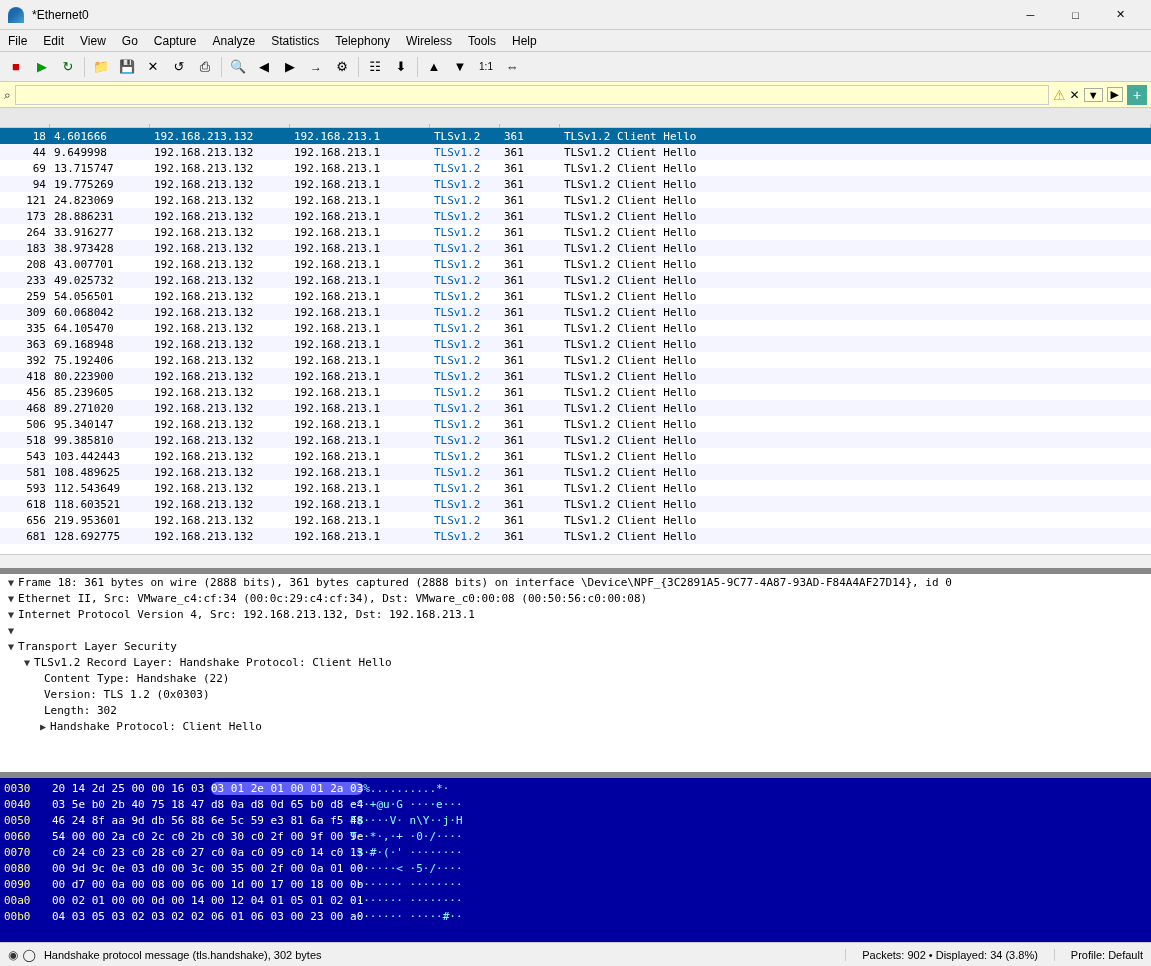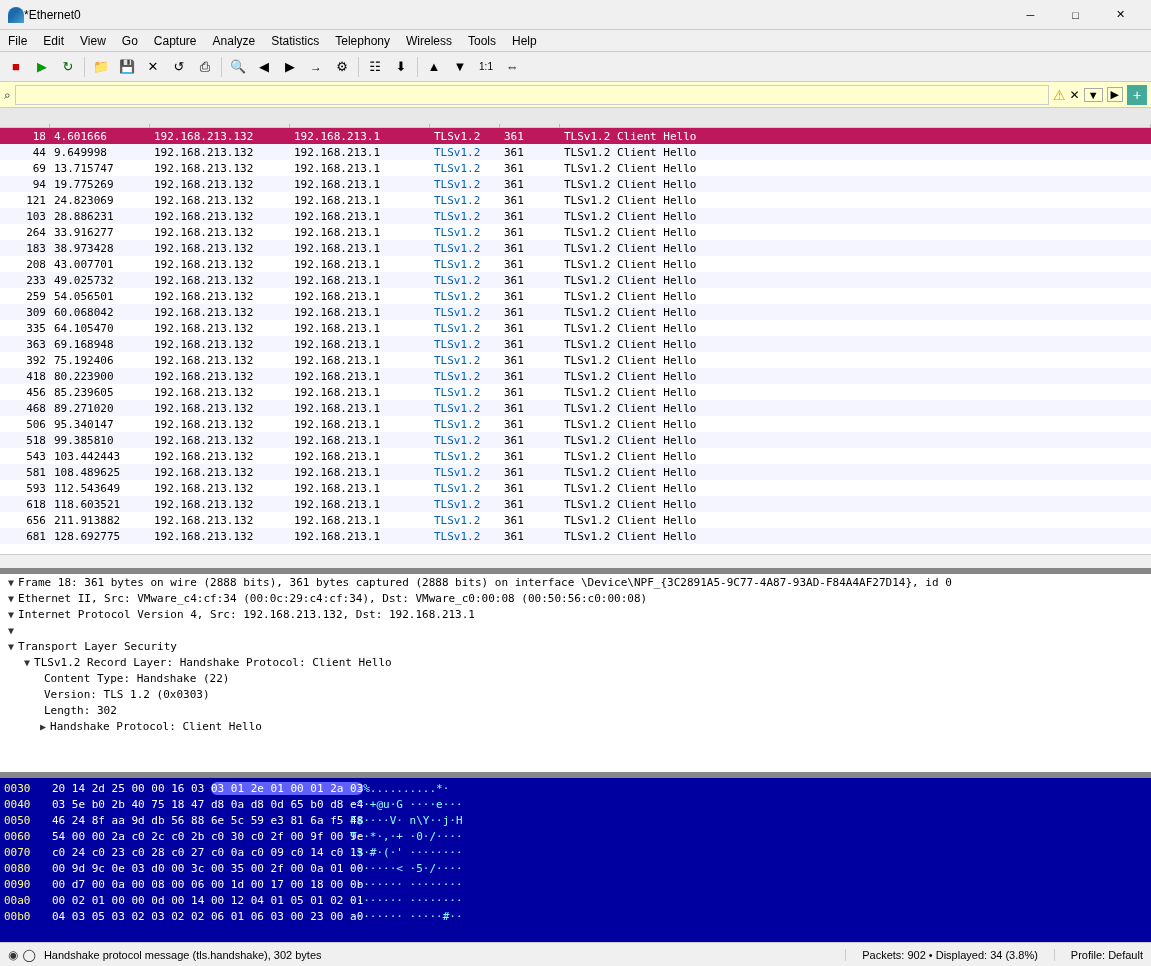--- a/index.html
+++ b/index.html
@@ -8,21 +8,21 @@
     
     #titlebar {
       background: #f0f0f0;
       height: 30px;
       display: flex;
       align-items: center;
       justify-content: space-between;
       padding: 0 8px;
       border-bottom: 1px solid #ccc;
     }
-    #titlebar-left { display: flex; align-items: center; }
+    #titlebar-left { display: flex; align-items: center; gap: 8px; }
     #titlebar-title { font-size: 12px; font-weight: normal; }
     #titlebar-controls { display: flex; gap: 0; }
     #titlebar-controls span {
       width: 45px; height: 30px; display: flex; align-items: center; justify-content: center;
       cursor: pointer; font-size: 11px;
     }
 
     
     #menubar {
       background: #f0f0f0;
@@ -124,21 +124,21 @@
     .packet-row {
       display: flex;
       height: 16px;
       align-items: center;
       font-size: 11px;
       font-family: monospace;
       cursor: pointer;
     }
     .packet-row:nth-child(even) { background: #f5f5ff; }
     .packet-row:nth-child(odd) { background: white; }
-    .packet-row.selected { background: #be185d; color: white; }
+    .packet-row.selected { background: #0369a1; color: white; }
     .pc { padding: 0 4px; white-space: nowrap; overflow: hidden; }
     .pc-no { width: 50px; text-align: right; }
     .pc-time { width: 100px; }
     .pc-src { width: 140px; }
     .pc-dst { width: 140px; }
     .pc-proto { width: 70px; color: #0060c0; }
     .packet-row.selected .pc-proto { color: white; }
     .pc-len { width: 60px; }
     .pc-info { flex: 1; }
 
@@ -344,21 +344,21 @@
       <div class="packet-row">
       <div class="pc pc-no">121</div>
       <div class="pc pc-time">24.823069</div>
       <div class="pc pc-src">192.168.213.132</div>
       <div class="pc pc-dst">192.168.213.1</div>
       <div class="pc pc-proto">TLSv1.2</div>
       <div class="pc pc-len">361</div>
       <div class="pc pc-info">TLSv1.2 Client Hello</div>
     </div>
       <div class="packet-row">
-      <div class="pc pc-no">103</div>
+      <div class="pc pc-no">173</div>
       <div class="pc pc-time">28.886231</div>
       <div class="pc pc-src">192.168.213.132</div>
       <div class="pc pc-dst">192.168.213.1</div>
       <div class="pc pc-proto">TLSv1.2</div>
       <div class="pc pc-len">361</div>
       <div class="pc pc-info">TLSv1.2 Client Hello</div>
     </div>
       <div class="packet-row">
       <div class="pc pc-no">264</div>
       <div class="pc pc-time">33.916277</div>
@@ -516,21 +516,21 @@
       <div class="pc pc-no">618</div>
       <div class="pc pc-time">118.603521</div>
       <div class="pc pc-src">192.168.213.132</div>
       <div class="pc pc-dst">192.168.213.1</div>
       <div class="pc pc-proto">TLSv1.2</div>
       <div class="pc pc-len">361</div>
       <div class="pc pc-info">TLSv1.2 Client Hello</div>
     </div>
       <div class="packet-row">
       <div class="pc pc-no">656</div>
-      <div class="pc pc-time">211.913882</div>
+      <div class="pc pc-time">219.953601</div>
       <div class="pc pc-src">192.168.213.132</div>
       <div class="pc pc-dst">192.168.213.1</div>
       <div class="pc pc-proto">TLSv1.2</div>
       <div class="pc pc-len">361</div>
       <div class="pc pc-info">TLSv1.2 Client Hello</div>
     </div>
       <div class="packet-row">
       <div class="pc pc-no">681</div>
       <div class="pc pc-time">128.692775</div>
       <div class="pc pc-src">192.168.213.132</div>

